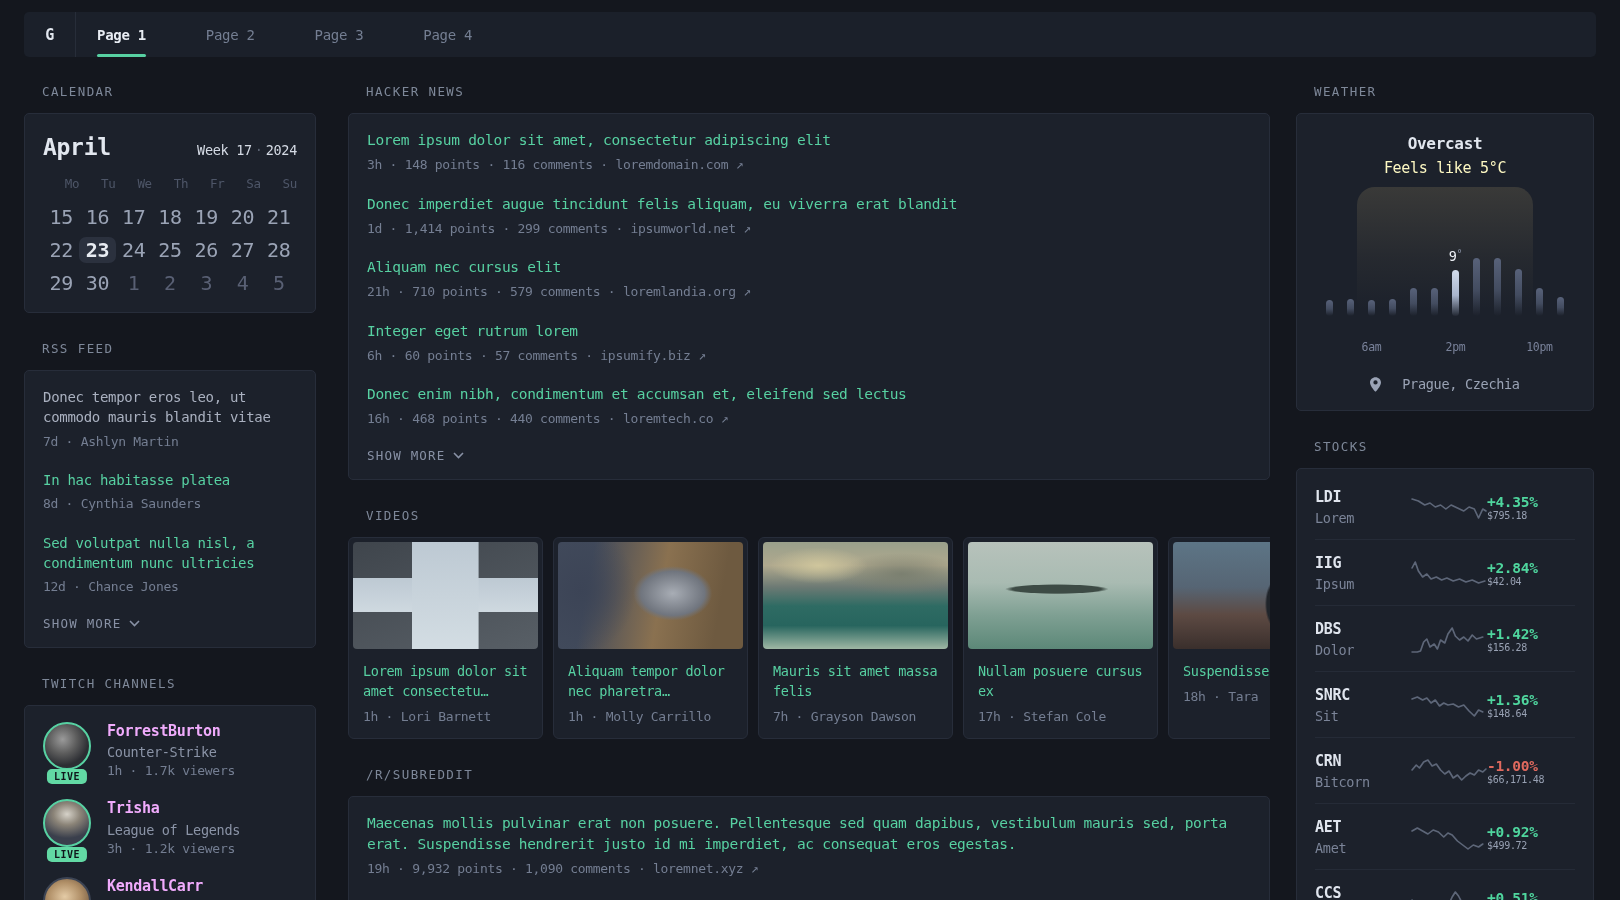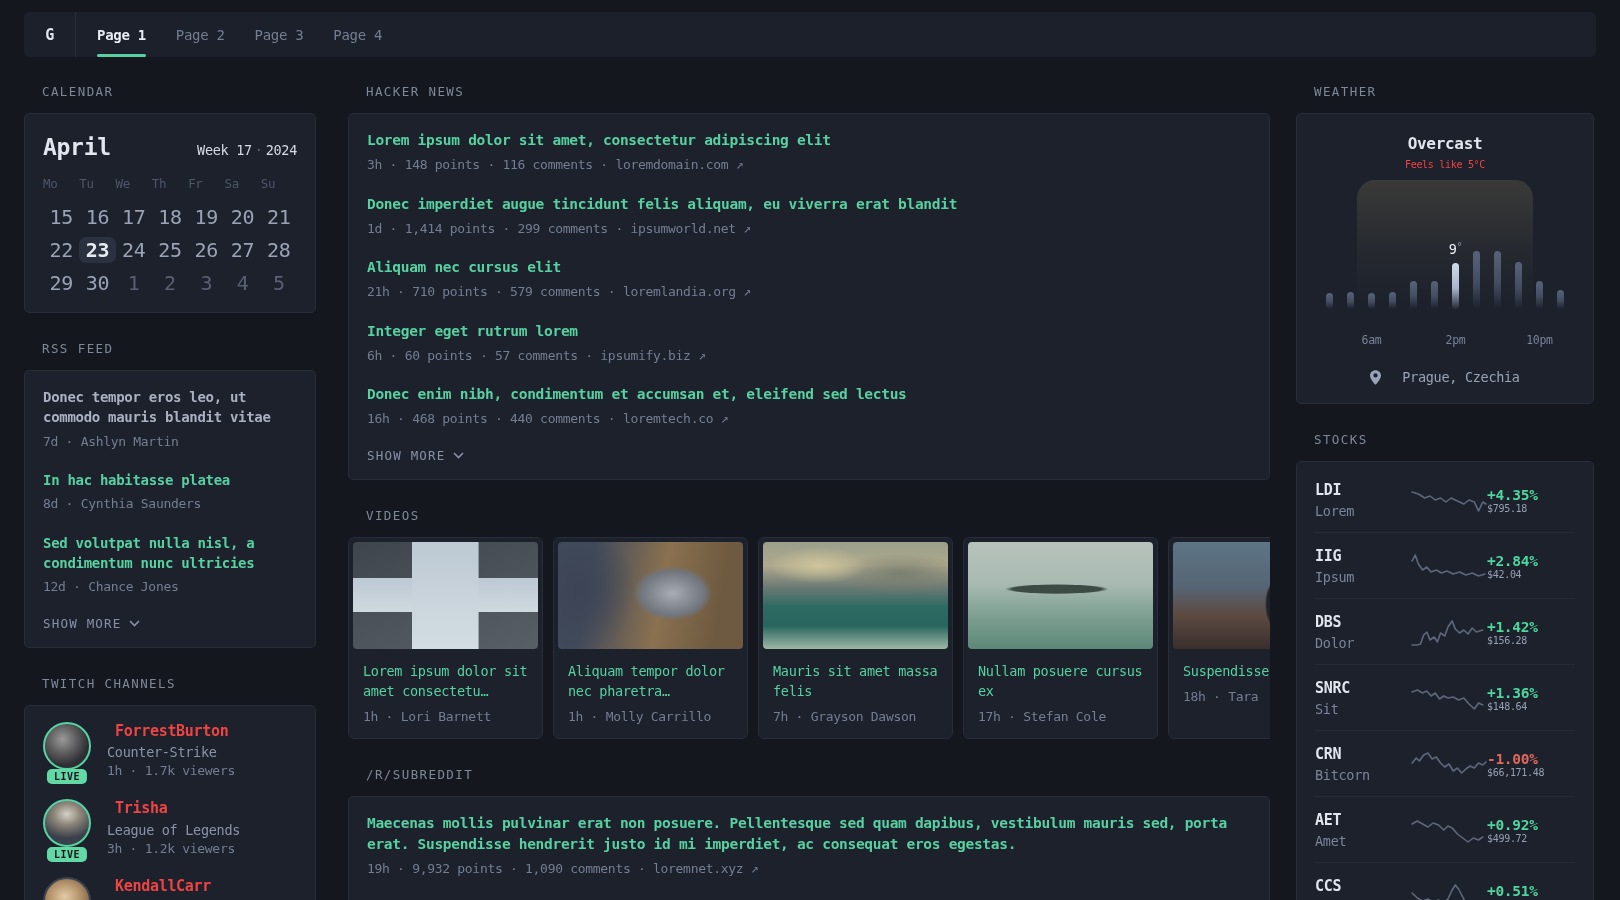--- a/index.html
+++ b/index.html
@@ -3,68 +3,68 @@
 <meta charset="utf-8">
 <style>
   * { box-sizing: border-box; margin: 0; padding: 0; }
   html,body { background:#14171e; }
   body { font-family:"DejaVu Sans Mono", monospace; letter-spacing:-0.3px; }
   .app { width:1620px; height:900px; overflow:hidden; background:#14171e; padding:12px 24px 0; position:relative; }
 
   
   .topbar { height:45px; background:#1b202a; border-radius:5px; display:flex; align-items:stretch; margin-bottom:27px; }
   .logo-box { width:52px; display:flex; align-items:center; justify-content:center; border-right:1px solid #272d39; color:#e2e7ef; font-size:15px; font-weight:bold; }
-  .tabs { display:flex; padding-left:6px; }
+  .tabs { display:flex; padding-left:6px;gap:30px; }
   .tab { position:relative; display:flex; align-items:center; padding:0 15px; color:#747e92; font-size:14px; cursor:pointer; }
   .tab.active { color:#e8ecf3; font-weight:bold; }
   .tab.active::after { content:""; position:absolute; left:15px; right:15px; bottom:0; height:3px; border-radius:2px; background:#57d1a2; }
 
   
   .columns { display:flex; align-items:flex-start; }
   .col-left  { width:292px; margin-right:32px; flex:none; }
   .col-mid   { width:922px; margin-right:26px; flex:none; }
   .col-right { width:298px; flex:none; }
   .section { margin-bottom:28px; }
   .section-label { font-size:12.5px; font-weight:500; color:#7e8899; letter-spacing:1.4px; margin:0 0 14px 18px; }
   .card { background:#1c212b; border:1px solid #272d3a; border-radius:5px; padding:16px 18px; }
 
   
   .cal-head { display:flex; justify-content:space-between; align-items:baseline; margin:4px 0 16px; }
   .cal-month { color:#e2e7ef; font-size:23px; font-weight:600; }
   .cal-week { font-size:13.5px; color:#d4dae4; }
   .cal-week .sep { color:#5a6272; padding:0 3px; }
   .cal-grid { display:grid; grid-template-columns:repeat(7,1fr); row-gap:7px; }
-  .cal-dow { color:#4e5668; font-size:12.5px; text-align:left; padding-bottom:6px; }
+  .cal-dow { color:#4e5668; font-size:12.5px; text-align:right; padding-bottom:6px; }
   .cal-day { color:#9aa3b5; font-size:20px; text-align:center; height:26px; line-height:26px; border-radius:7px; }
   .cal-day.muted { color:#596074; }
   .cal-day.selected { background:#2b313e; color:#e8ecf2; font-weight:600; }
 
   
   .feed-item { margin-bottom:19px; }
   .feed-item:last-of-type { margin-bottom:14px; }
-  .feed-title { color:#57d1a2; font-size:14.5px; font-weight:700; line-height:1.45; cursor:pointer; display:block; }
+  .feed-title { color:#57d1a2; font-size:14.5px; font-weight:400; line-height:1.45; cursor:pointer; display:block; }
   .feed-title.muted-title { color:#aab1c0; }
   .feed-meta { color:#747e92; font-size:13px; margin-top:4px; line-height:1.5; }
   .show-more { display:flex; align-items:center; gap:7px; color:#8era; color:#8891a5; font-size:12.5px; letter-spacing:1.2px; cursor:pointer; margin-top:2px; }
   .show-more svg { stroke:#8891a5; }
 
   
   .rss .feed-title { font-size:14px; }
 
   
   .channel { display:flex; gap:16px; margin-bottom:21px; }
   .channel:last-child { margin-bottom:0; }
   .avatar-wrap { position:relative; flex:none; width:48px; }
   .avatar { width:48px; height:48px; border-radius:50%; border:2px solid #57d1a2; }
   .channel.offline .avatar { border-color:#3c4454; }
   .channel:nth-child(1) .avatar { background:radial-gradient(26px 26px at 40% 35%, #9a9a9a 0%, #5c5c5c 55%, #2c2e33 100%); }
   .channel:nth-child(2) .avatar { background:radial-gradient(30px 24px at 50% 30%, #d6d2c9 0%, #8b8478 45%, #3a3f4c 100%); }
   .channel:nth-child(3) .avatar { background:radial-gradient(30px 26px at 45% 40%, #e4cba6 0%, #b08f67 55%, #6d5640 100%); }
   .live-badge { position:absolute; left:50%; transform:translateX(-50%); bottom:-6px; background:#62d9a4; color:#10141a; font-size:10px; font-weight:bold; letter-spacing:0.5px; padding:2px 7px; border-radius:5px; }
-  .channel-name { color:#ef4444; font-size:15px; font-weight:600; line-height:1.3;margin-left:8px; }
+  .channel-name { color:#f0abfc; font-size:15px; font-weight:600; line-height:1.3; }
   .channel-cat { color:#8b94a7; font-size:13.5px; margin-top:3px; }
   .channel-meta { color:#747e92; font-size:13px; margin-top:3px; }
 
   
   .video-row { display:flex; gap:10px; overflow:hidden; width:922px; }
   .video-card { flex:0 0 195px; background:#1c212b; border:1px solid #272d3a; border-radius:6px; padding:4px; }
   .video-thumb { height:107px; border-radius:4px; }
   .video-card:nth-child(1) .video-thumb { background:
       linear-gradient(#bcc8d1,#cdd8df) ,#454b52; background-blend-mode:normal;
       background: linear-gradient(#bdc9d3,#d3dde3) center/36% 100% no-repeat,
@@ -84,21 +84,21 @@
   .video-card:nth-child(5) .video-thumb { background:
       radial-gradient(15px 32px at 56% 58%, #20242a 65%, rgba(32,36,42,0) 78%),
       linear-gradient(#5d7586 0%, #566574 42%, #5d4a43 68%, #3a2f2c 100%); }
   .video-body { padding:12px 10px 10px; }
   .video-title { color:#57d1a2; font-size:13.5px; font-weight:500; line-height:1.5; cursor:pointer; }
   .video-meta { color:#747e92; font-size:13px; margin-top:8px; }
 
   
   .weather-card { padding:20px 18px 18px; }
   .weather-cond { text-align:center; color:#e2e7ef; font-size:16px; font-weight:600; }
-  .weather-feels { text-align:center; color:#ef4444; font-size:10px; margin-top:6px; }
+  .weather-feels { text-align:center; color:#fef9c3; font-size:15px; margin-top:6px; }
   .wchart { width:252px; margin:44px auto 0; }
   .wbars { position:relative; display:flex; height:95px; align-items:flex-end; }
   .daylight { position:absolute; top:-34px; bottom:0; border-radius:18px;
       background:linear-gradient(180deg, rgba(125,114,86,0.30) 0%, rgba(125,114,86,0.10) 55%, rgba(125,114,86,0) 95%); }
   .bar-slot { width:21px; position:relative; display:flex; justify-content:center; align-items:flex-end; z-index:1; }
   .wbar { width:7px; border-radius:4px; background:linear-gradient(180deg,#58627a 0%,#434c60 55%,rgba(56,62,78,0) 100%); }
   .wbar.hl { background:linear-gradient(180deg,#d2dbeb 0%,#a9b5cd 55%,rgba(150,160,190,0.06) 100%); }
   .temp-label { position:absolute; bottom:calc(100% + 6px); left:50%; transform:translateX(-50%); color:#eef1f7; font-size:13.5px; white-space:nowrap; }
   .temp-label .deg { color:#8b94a7; font-size:10px; vertical-align:top; }
   .wtimes { display:flex; margin-top:24px; }

